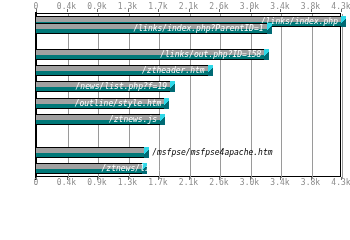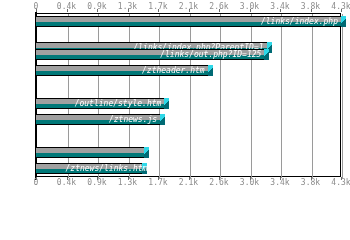--- a/index.html
+++ b/index.html
@@ -207,44 +207,52 @@
 
   <div id="bars-layer">
       <div class="bar-row" style="top: 3px; width: 305px; height: 11px;">
         <div class="bar-body" style="width: 305px;">
           <div class="bar-top" style="width: 305px;"></div>
           <div class="bar-bottom" style="width: 305px;"></div>
         </div>
         <div class="bar-cap" style="left: 305px;"></div>
         <div class="bar-label inside" style="left: 0px; width: 302px;">/links/index.php</div>
       </div>
-      <div class="bar-row" style="top: 29px; width: 305px; height: 11px;">
+      <div class="bar-row" style="top: 10px; width: 305px; height: 11px;">
         <div class="bar-body" style="width: 230.523px;">
           <div class="bar-top" style="width: 230.523px;"></div>
           <div class="bar-bottom" style="width: 230.523px;"></div>
         </div>
         <div class="bar-cap" style="left: 230.523px;"></div>
         <div class="bar-label inside" style="left: 0px; width: 227.523px;">/links/index.php?ParentID=1</div>
       </div>
       <div class="bar-row" style="top: 36px; width: 305px; height: 11px;">
         <div class="bar-body" style="width: 228.395px;">
           <div class="bar-top" style="width: 228.395px;"></div>
           <div class="bar-bottom" style="width: 228.395px;"></div>
         </div>
         <div class="bar-cap" style="left: 228.395px;"></div>
-        <div class="bar-label inside" style="left: 0px; width: 225.395px;">/links/out.php?ID=125</div>
+        <div class="bar-label inside" style="left: 0px; width: 225.395px;">/links/out.php?ID=158</div>
       </div>
       <div class="bar-row" style="top: 52px; width: 263px; height: 11px;">
         <div class="bar-body" style="width: 171.651px;">
           <div class="bar-top" style="width: 171.651px;"></div>
           <div class="bar-bottom" style="width: 171.651px;"></div>
         </div>
         <div class="bar-cap" style="left: 171.651px;"></div>
         <div class="bar-label inside" style="left: 0px; width: 168.651px;">/ztheader.htm</div>
       </div>
+      <div class="bar-row" style="top: 68px; width: 305px; height: 11px;">
+        <div class="bar-body" style="width: 134.058px;">
+          <div class="bar-top" style="width: 134.058px;"></div>
+          <div class="bar-bottom" style="width: 134.058px;"></div>
+        </div>
+        <div class="bar-cap" style="left: 134.058px;"></div>
+        <div class="bar-label inside" style="left: 0px; width: 131.058px;">/news/list.php?f=19</div>
+      </div>
       <div class="bar-row" style="top: 85px; width: 305px; height: 11px;">
         <div class="bar-body" style="width: 128.384px;">
           <div class="bar-top" style="width: 128.384px;"></div>
           <div class="bar-bottom" style="width: 128.384px;"></div>
         </div>
         <div class="bar-cap" style="left: 128.384px;"></div>
         <div class="bar-label inside" style="left: 0px; width: 125.384px;">/outline/style.htm</div>
       </div>
       <div class="bar-row" style="top: 101px; width: 305px; height: 11px;">
         <div class="bar-body" style="width: 124.128px;">
@@ -253,28 +261,29 @@
         </div>
         <div class="bar-cap" style="left: 124.128px;"></div>
         <div class="bar-label inside" style="left: 0px; width: 121.128px;">/ztnews.js</div>
       </div>
       <div class="bar-row" style="top: 134px; width: 305px; height: 11px;">
         <div class="bar-body" style="width: 108.169px;">
           <div class="bar-top" style="width: 108.169px;"></div>
           <div class="bar-bottom" style="width: 108.169px;"></div>
         </div>
         <div class="bar-cap" style="left: 108.169px;"></div>
+        <div class="bar-label outside" style="left: 116.169px;">/msfpse/msfpse4apache.htm</div>
       </div>
       <div class="bar-row" style="top: 150px; width: 305px; height: 11px;">
         <div class="bar-body" style="width: 106.395px;">
           <div class="bar-top" style="width: 106.395px;"></div>
           <div class="bar-bottom" style="width: 106.395px;"></div>
         </div>
         <div class="bar-cap" style="left: 106.395px;"></div>
-        <div class="bar-label inside" style="left: 8px; width: 103.395px;">/ztnews/links.htm</div>
+        <div class="bar-label inside" style="left: 0px; width: 103.395px; padding-left: 44px;">/ztnews/links.htm</div>
       </div>
     </div>
 
   <div class="axis-row" id="axis-bottom">
       <div class="tick-label" style="left: 36px;">0</div>
       <div class="tick-label" style="left: 66.5px;">0.4k</div>
       <div class="tick-label" style="left: 97px;">0.9k</div>
       <div class="tick-label" style="left: 127.5px;">1.3k</div>
       <div class="tick-label" style="left: 158px;">1.7k</div>
       <div class="tick-label" style="left: 188.5px;">2.1k</div>

